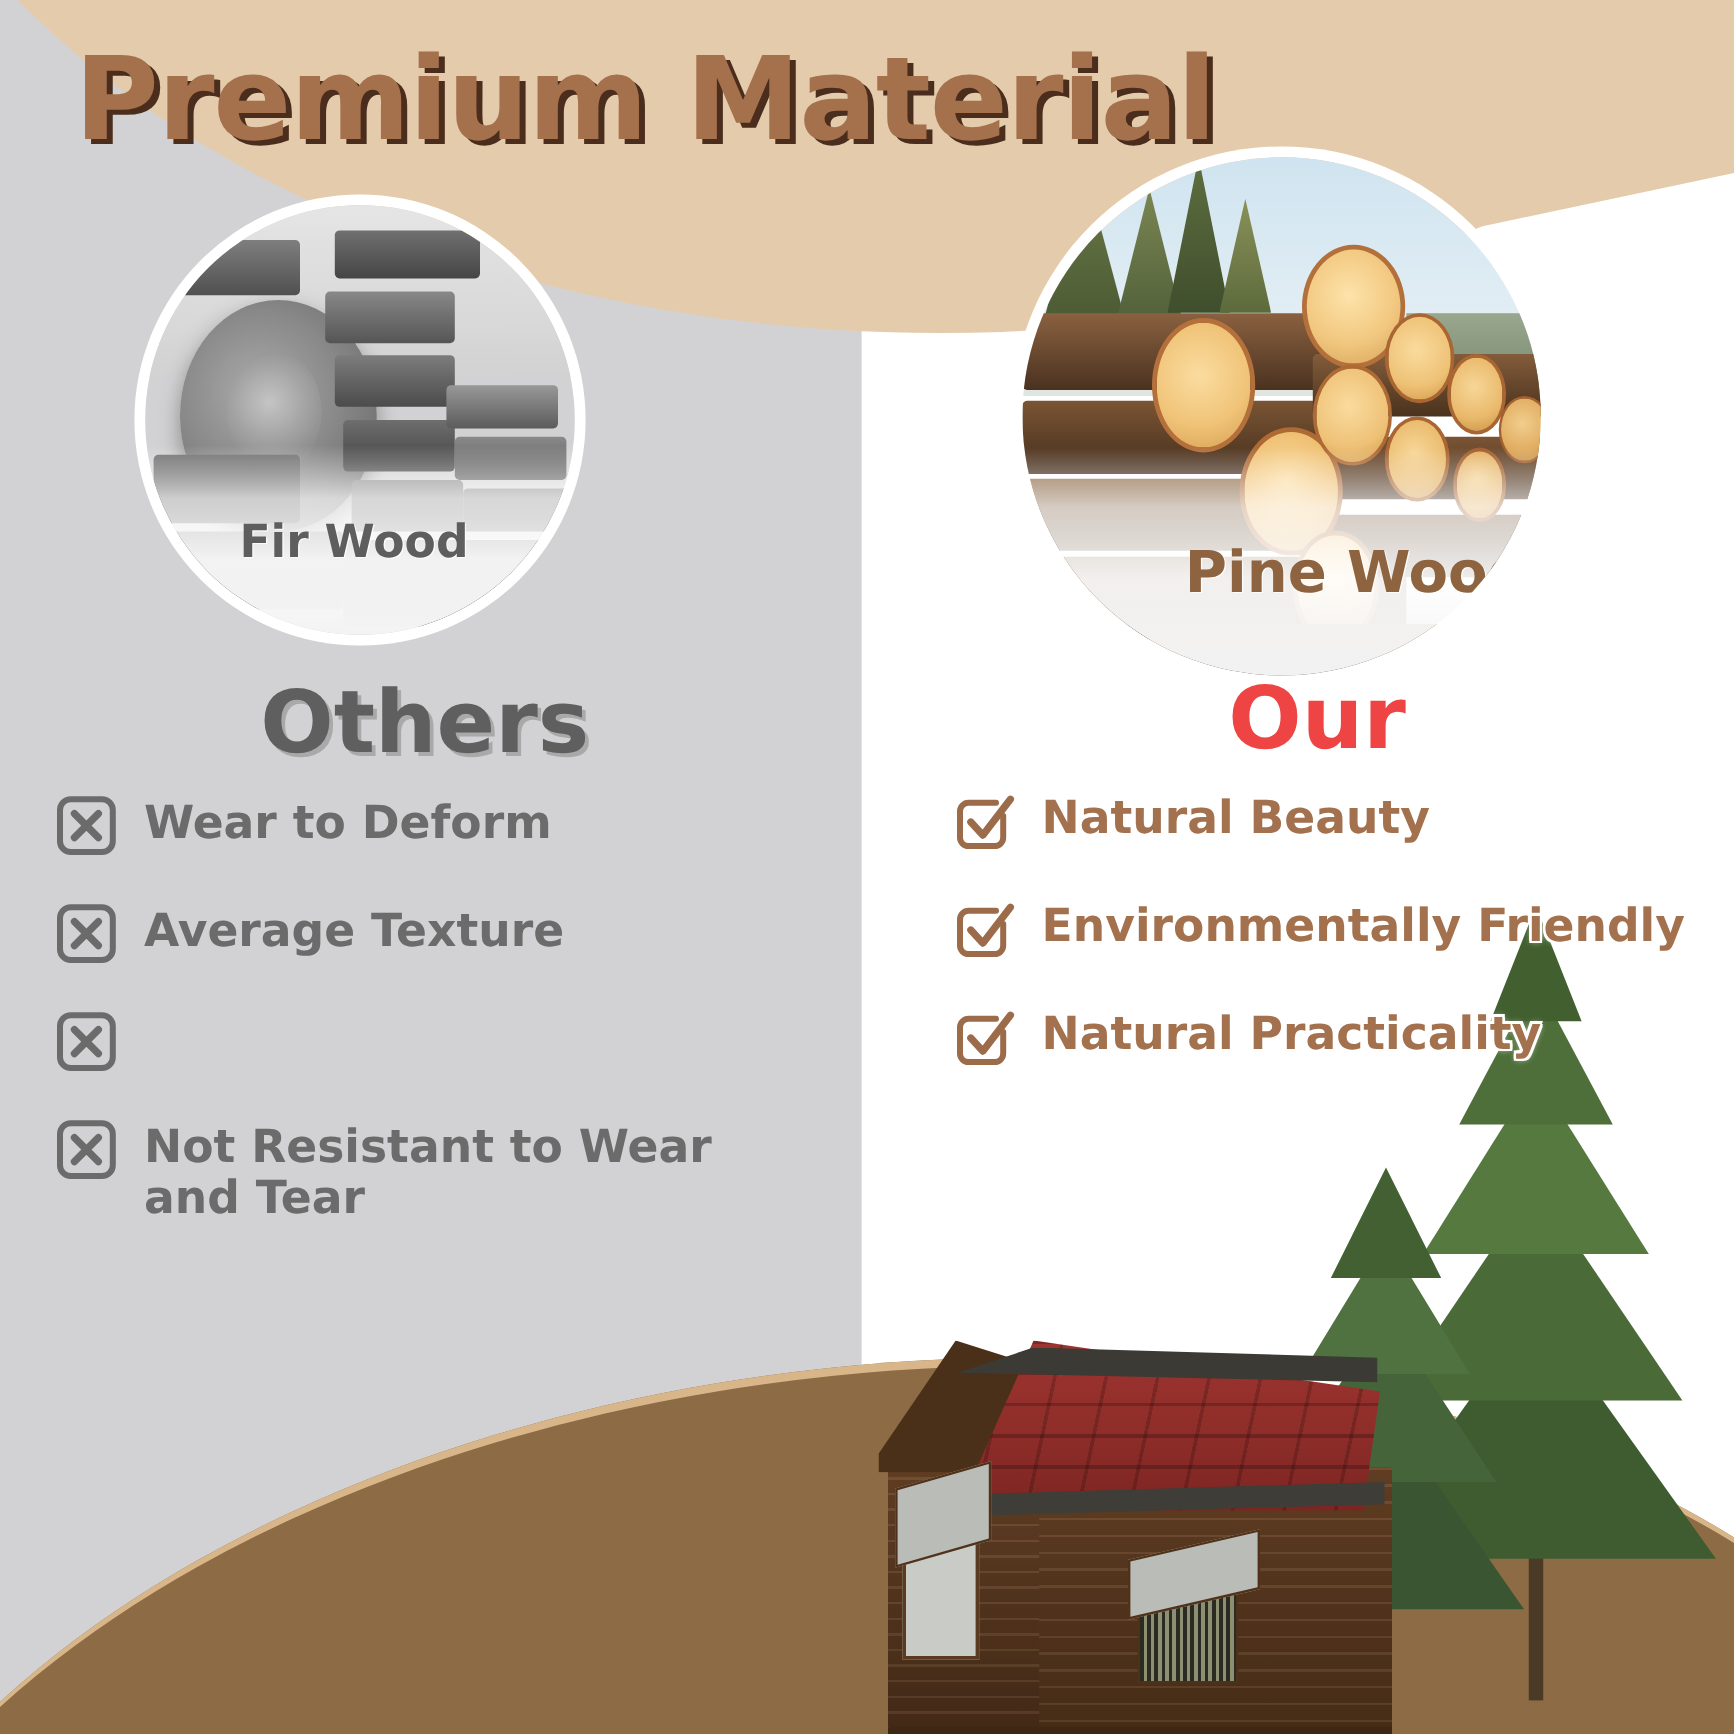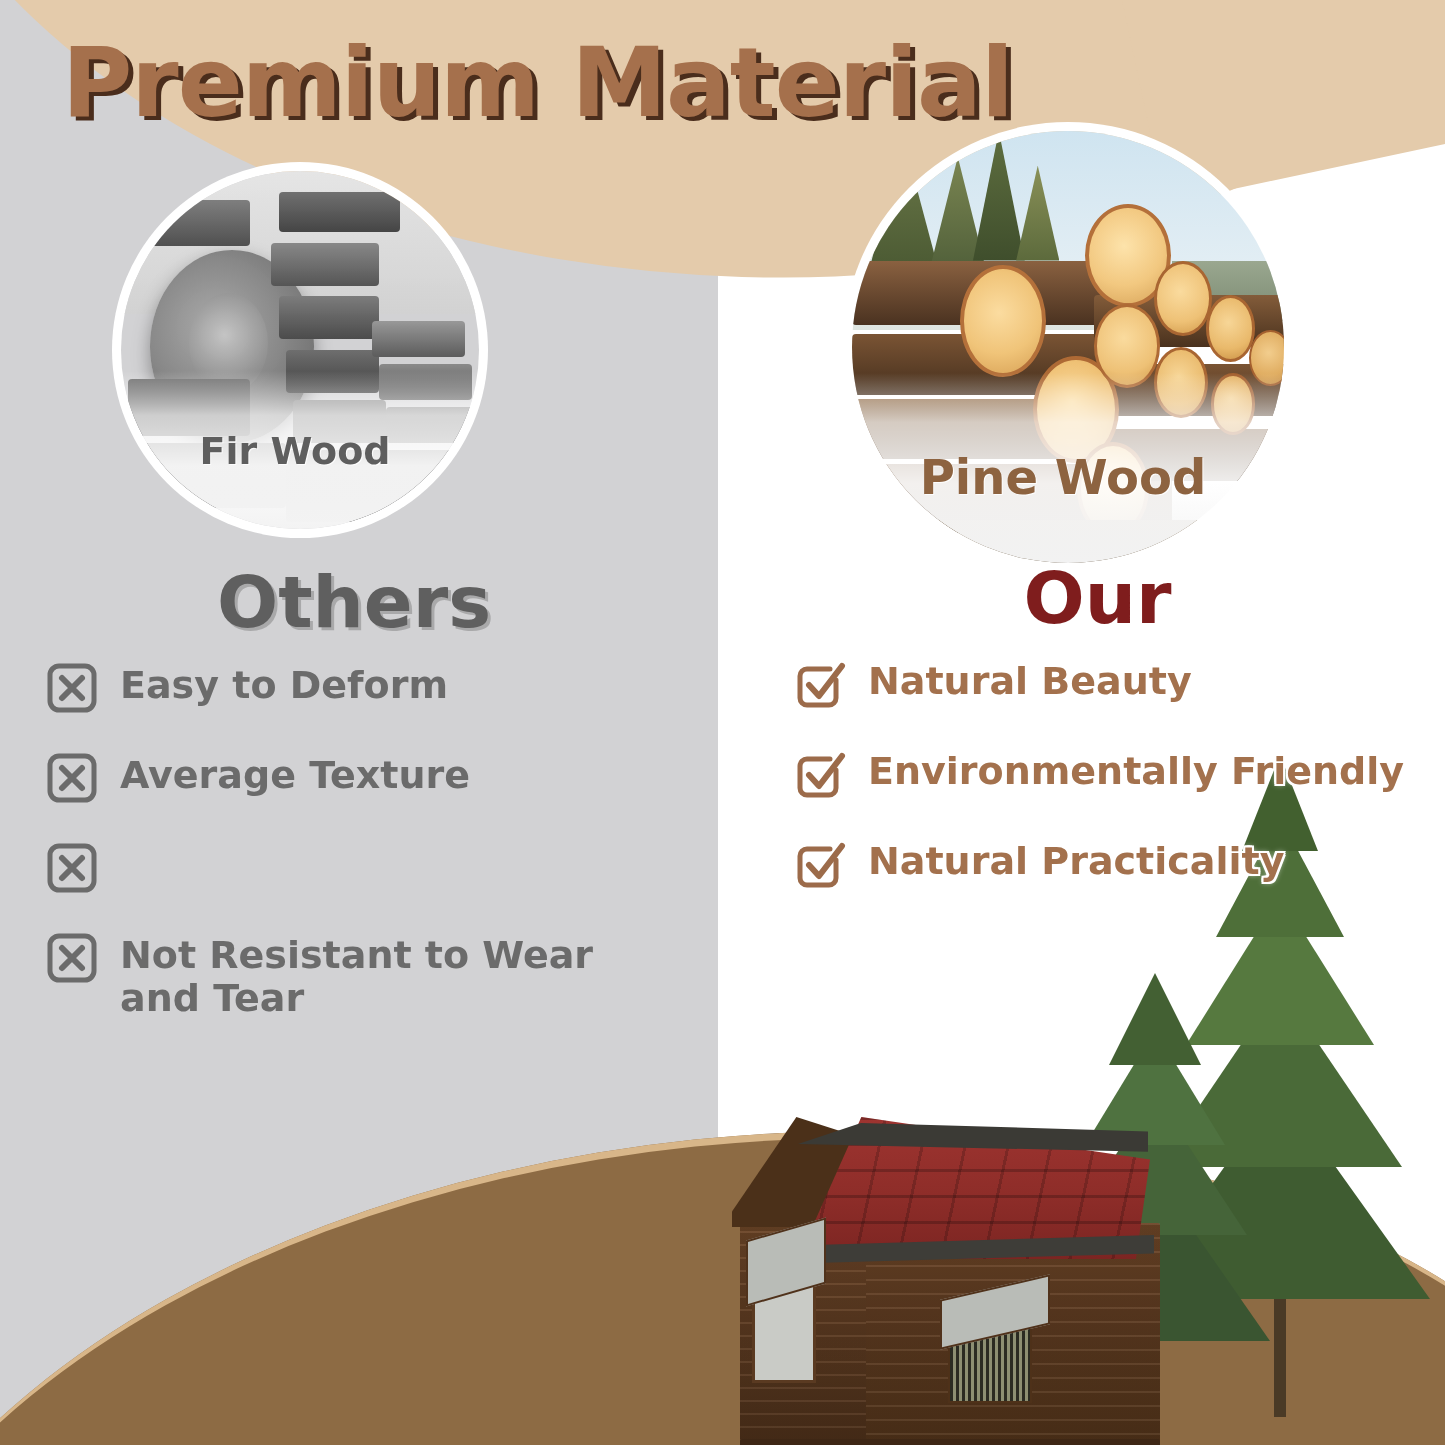--- a/index.html
+++ b/index.html
@@ -96,20 +96,21 @@
     z-index:6;
     font-family:"DejaVu Sans","Liberation Sans",sans-serif;
   }
   .circle.left .photo-label{
     bottom:56px;font-size:38px;color:#5e5e5e;
     text-shadow:1px 1px 0 rgba(255,255,255,.8);
   }
   .circle.right .photo-label{
     bottom:58px;font-size:48px;color:#8d6340;
     text-shadow:1px 1px 0 rgba(255,255,255,.85);
+    text-align:right;
   }
   
   .photo-fade{
     position:absolute;left:0;right:0;bottom:0;height:44%;
     z-index:4;
     background:linear-gradient(to bottom,rgba(255,255,255,0) 0%,rgba(255,255,255,.72) 28%,rgba(255,255,255,.93) 60%,#f3f3f3 100%);
   }
   .circle.right .photo-fade{
     background:linear-gradient(to bottom,rgba(255,255,255,0) 0%,rgba(255,255,255,.70) 26%,rgba(255,255,255,.92) 58%,#f2f2f2 100%);
   }
@@ -136,21 +137,21 @@
     text-align:center;font-weight:700;
     font-family:"DejaVu Sans","Liberation Sans",sans-serif;
     line-height:1;
   }
   .col.others .col-head{
     font-size:72px;color:#5f5f5f;
     text-shadow:3px 3px 0 rgba(120,120,120,.45);
     margin-left:-10px;
   }
   .col.our .col-head{
-    font-size:72px;color:#7f1d1d;
+    font-size:72px;color:#ef4444;
     text-shadow:3px 3px 0 rgba(255,255,255,.9);
     margin-left:32px;
   }
 
   .items{margin-top:22px;position:relative;}
   .item{
     display:flex;align-items:flex-start;
     gap:22px;
     margin-bottom:36px;
     position:relative;
@@ -301,21 +302,21 @@
     <div class="col-head">Others</div>
     <div class="items">
 
       <div class="item">
         <span class="box-icon">
           <svg width="52" height="52" viewBox="0 0 52 52" fill="none">
             <rect x="4" y="4" width="44" height="44" rx="9" ry="9" stroke="#6b6b6b" stroke-width="5"></rect>
             <path d="M16 16 L36 36 M36 16 L16 36" stroke="#6b6b6b" stroke-width="6" stroke-linecap="round"></path>
           </svg>
         </span>
-        <span class="item-label">Easy to Deform</span>
+        <span class="item-label">Wear to Deform</span>
       </div>
 
       <div class="item">
         <span class="box-icon">
           <svg width="52" height="52" viewBox="0 0 52 52" fill="none">
             <rect x="4" y="4" width="44" height="44" rx="9" ry="9" stroke="#6b6b6b" stroke-width="5"></rect>
             <path d="M16 16 L36 36 M36 16 L16 36" stroke="#6b6b6b" stroke-width="6" stroke-linecap="round"></path>
           </svg>
         </span>
         <span class="item-label">Average Texture</span>

